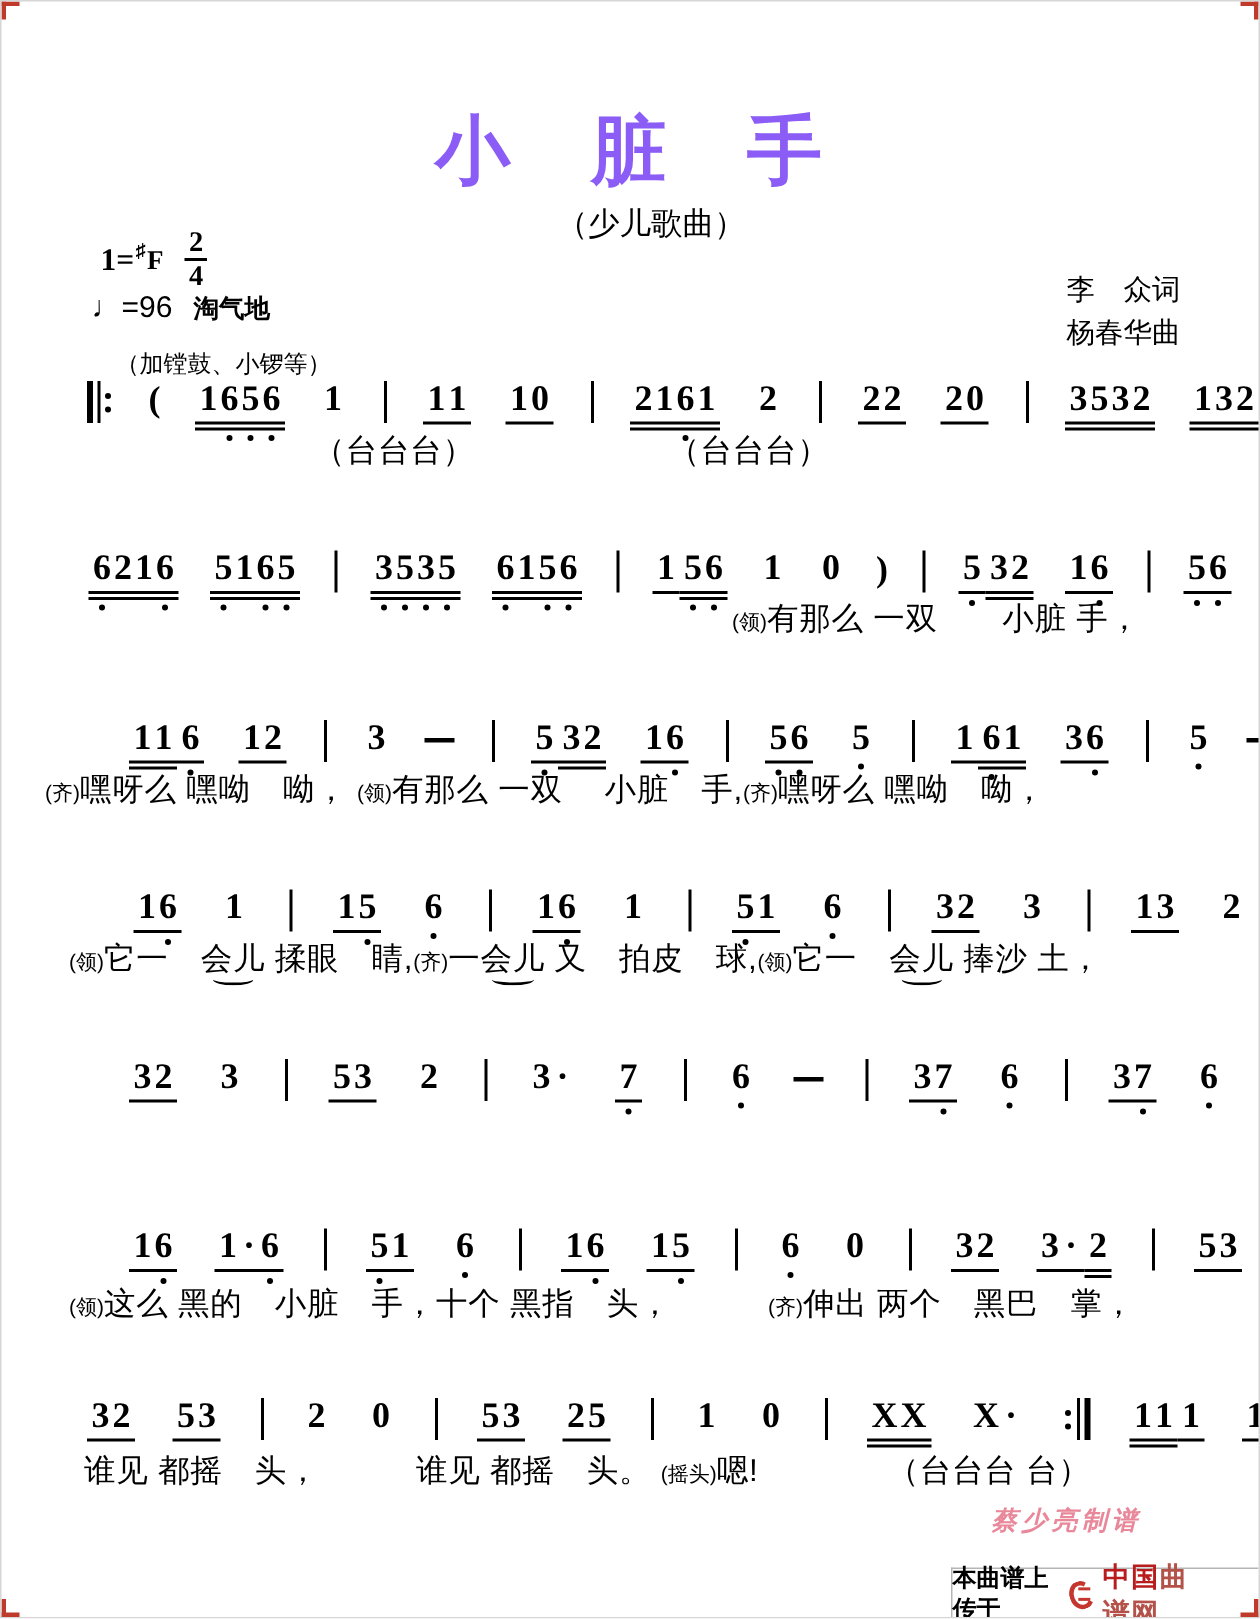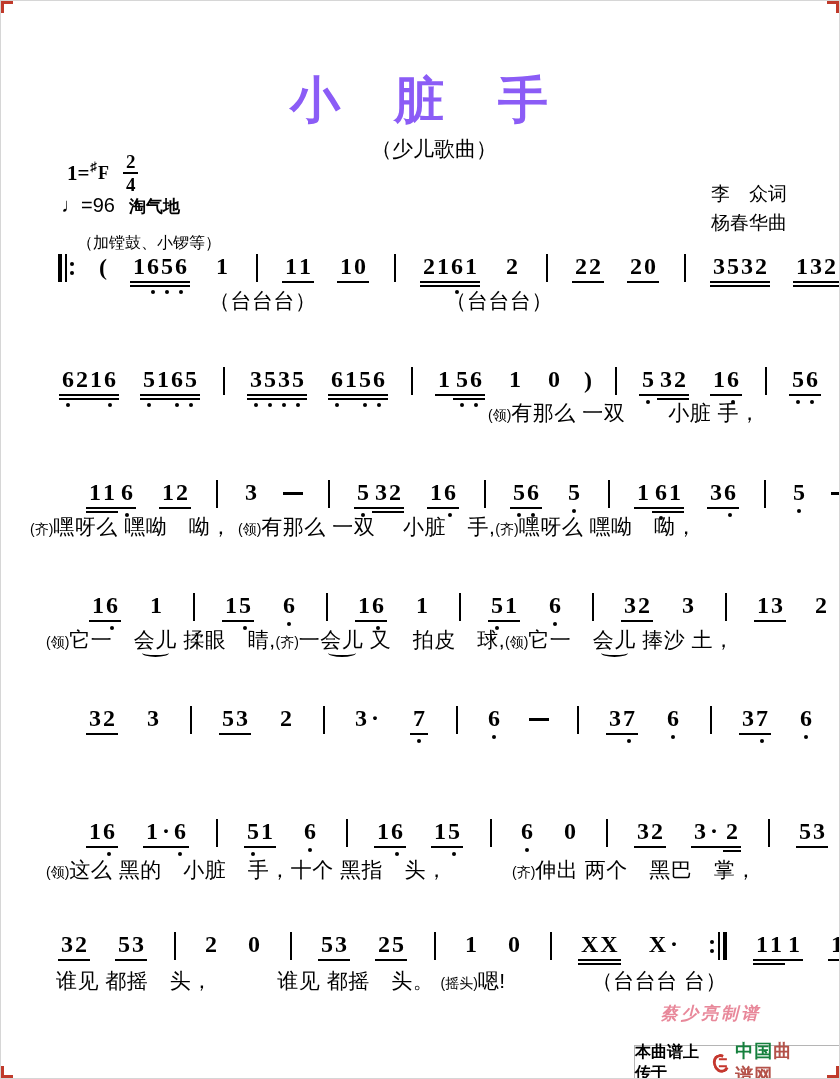--- a/index.html
+++ b/index.html
@@ -63,21 +63,21 @@
                font-style:italic;font-weight:700;font-size:17px;color:#e8889a;letter-spacing:3px;margin-left:14px;}
   .footer{position:absolute;left:633px;top:1044px;right:0;height:34px;
           border-top:1px solid #b5b5b5;border-left:1px solid #b5b5b5;
           display:flex;align-items:center;justify-content:flex-end;padding-right:34px;gap:7px;}
   .f-prefix{font-size:16px;font-weight:700;}
   .site-logo{width:13px;height:13px;border:3px solid #c5372e;border-right-color:transparent;
              border-radius:50%;display:inline-block;transform:rotate(-20deg);position:relative;}
   .site-logo::after{content:'';position:absolute;left:3px;top:2px;width:8px;height:5px;
                     border-top:2px solid #c5372e;border-bottom:2px solid #c5372e;transform:rotate(20deg);}
   .site{font-size:18px;font-weight:700;letter-spacing:1px;}
-  .site .cn{color:#15803d;}
+  .site .cn{color:#b91c1c;}
   .site .rest{color:#b4524a;}
 </style>
 </head>
 <body>
 
 <div class="page">
 
   <span class="tick h" style="left:0;top:0"></span>
   <span class="tick v" style="left:0;top:0"></span>
   <span class="tick h" style="right:0;top:0"></span>

